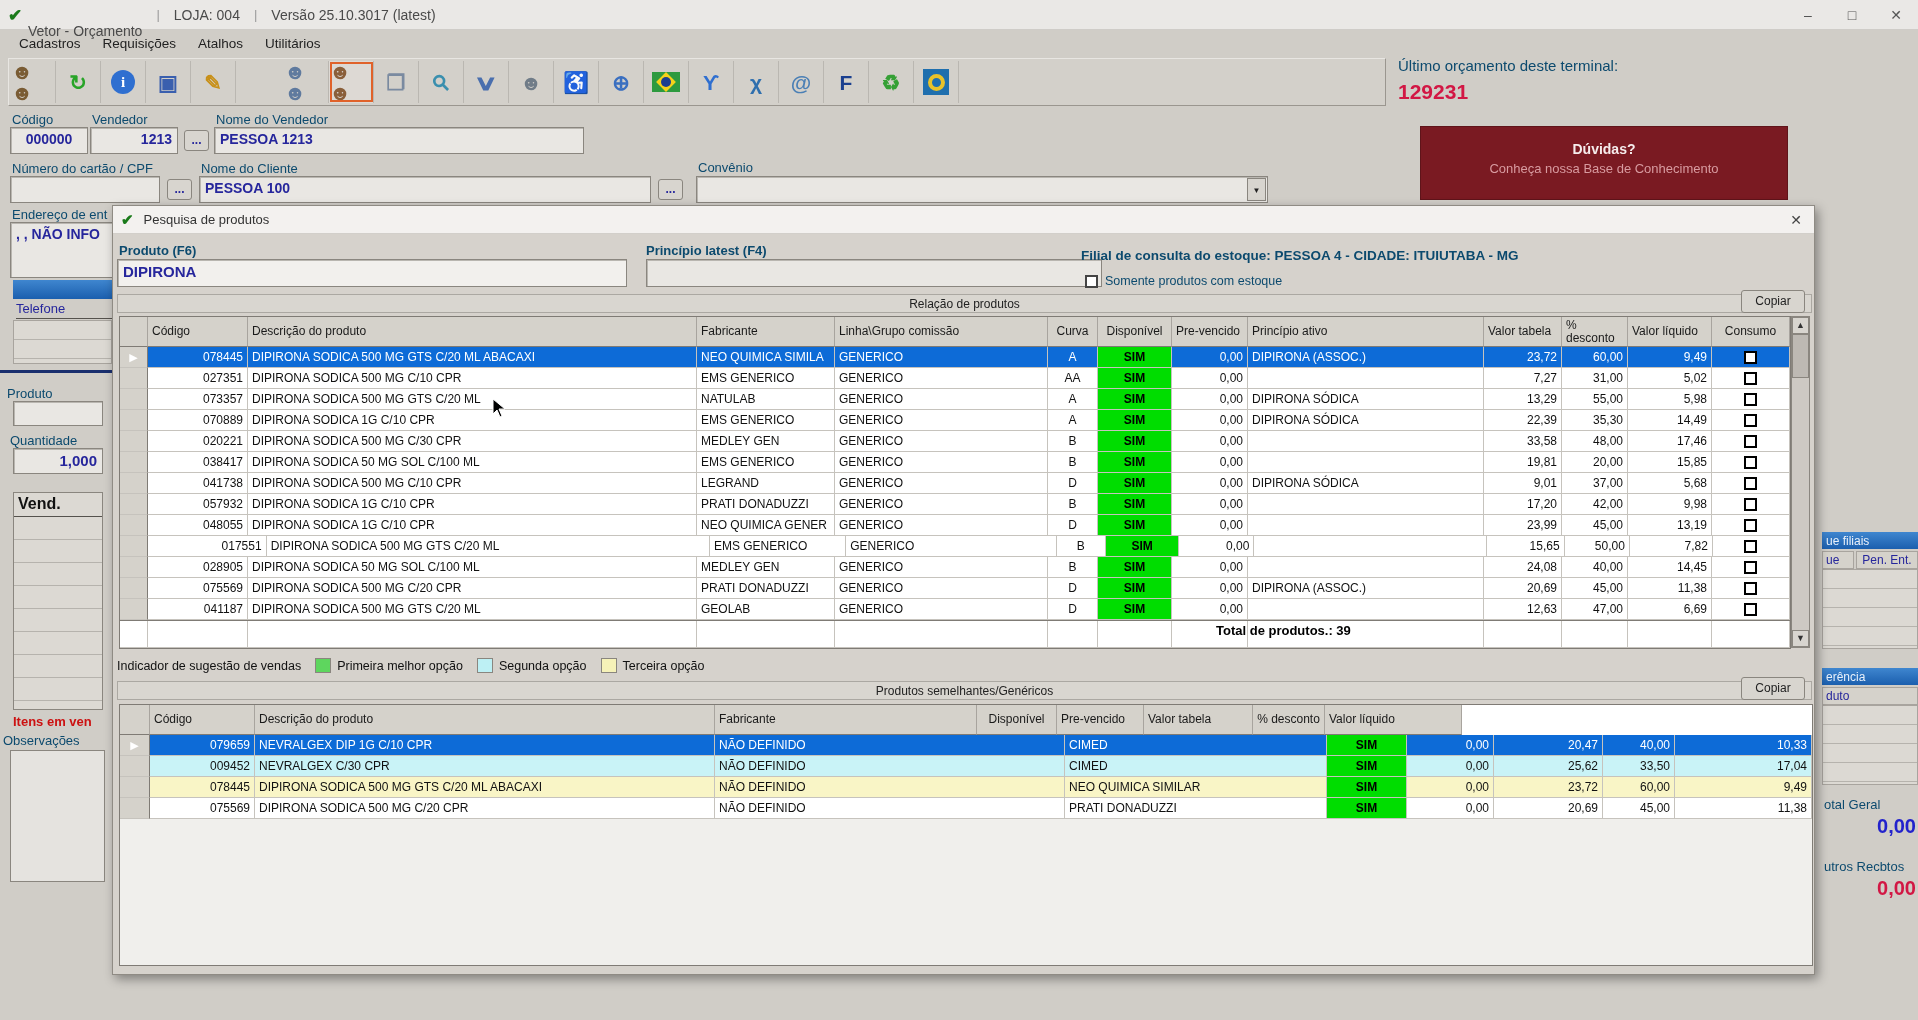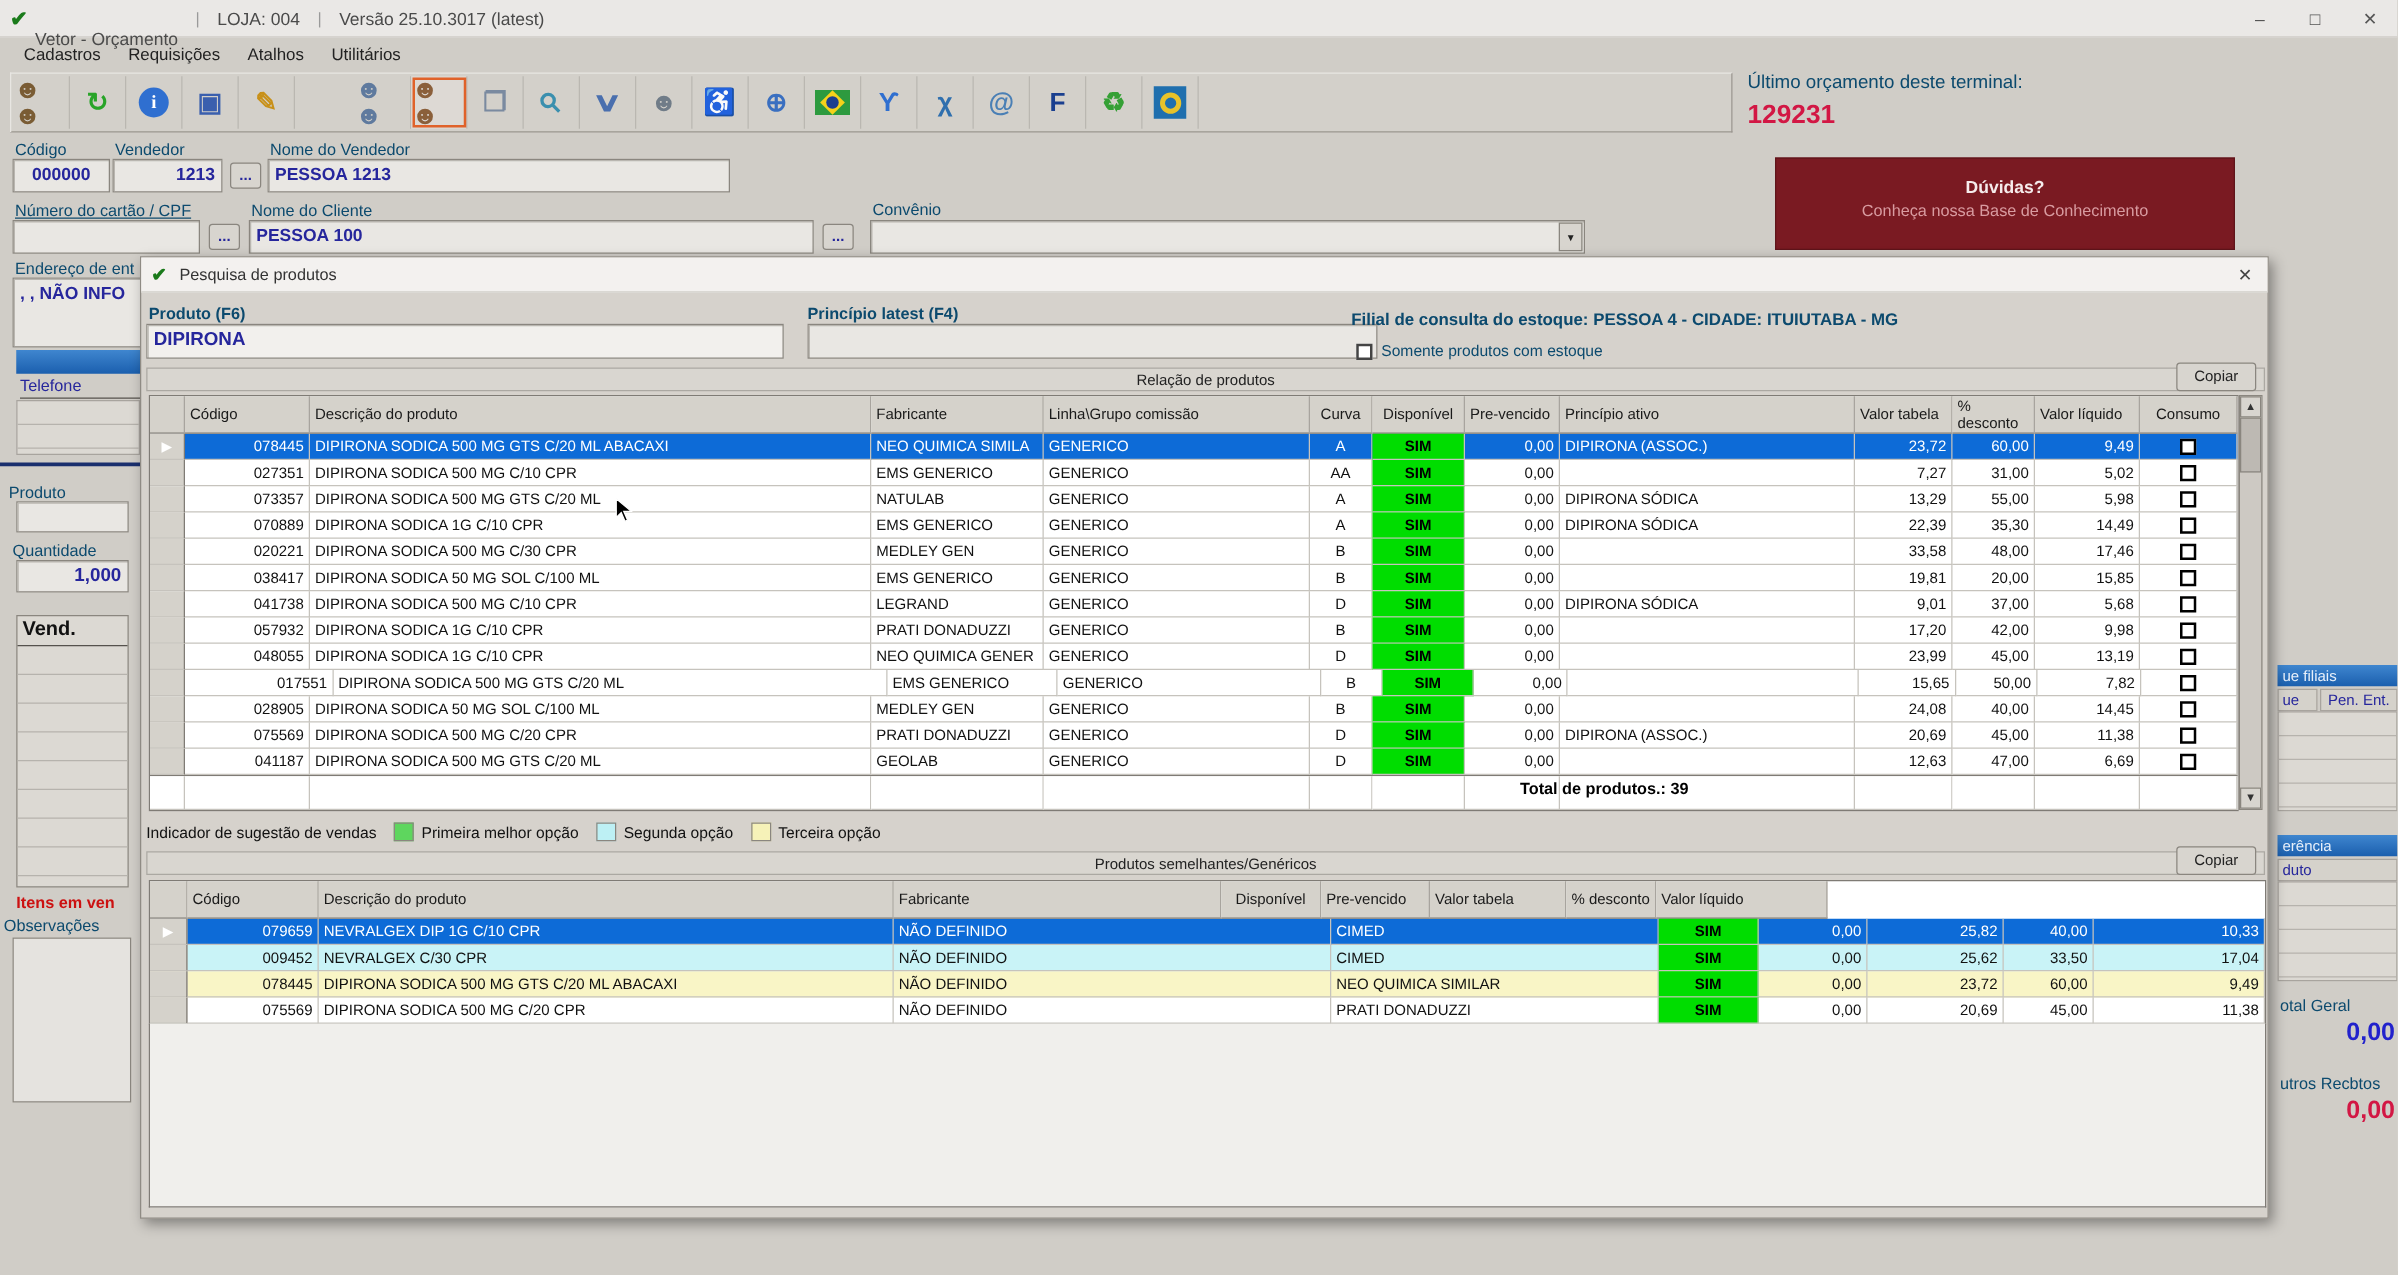--- a/index.html
+++ b/index.html
@@ -158,21 +158,21 @@
 </div>
 
 <div class="abs lbl" style="left:12px;top:112px;">Código</div>
 <div class="abs field c" style="left:10px;top:127px;width:78px;height:27px;text-align:center;">000000</div>
 <div class="abs lbl" style="left:92px;top:112px;">Vendedor</div>
 <div class="abs field" style="left:90px;top:127px;width:88px;height:27px;text-align:right;">1213</div>
 <div class="abs btn3d" style="left:184px;top:130px;width:25px;height:21px;">...</div>
 <div class="abs lbl" style="left:216px;top:112px;">Nome do Vendedor</div>
 <div class="abs field" style="left:214px;top:127px;width:370px;height:27px;">PESSOA 1213</div>
 
-<div class="abs lbl" style="left:12px;top:161px;text-decoration:underline;">Número do cartão / CPF</div>
+<div class="abs lbl" style="left:12px;top:161px;">Número do cartão / CPF</div>
 <div class="abs field" style="left:10px;top:176px;width:150px;height:27px;"></div>
 <div class="abs btn3d" style="left:167px;top:179px;width:25px;height:21px;">...</div>
 <div class="abs lbl" style="left:201px;top:161px;">Nome do Cliente</div>
 <div class="abs field" style="left:199px;top:176px;width:452px;height:27px;">PESSOA 100</div>
 <div class="abs btn3d" style="left:658px;top:179px;width:25px;height:21px;">...</div>
 <div class="abs lbl" style="left:698px;top:160px;">Convênio</div>
 <div class="abs field" style="left:696px;top:176px;width:572px;height:27px;"></div>
 <div class="abs" style="left:1247px;top:178px;width:19px;height:23px;background:#d8d5cf;border:1px solid #8a867f;text-align:center;font-size:8px;line-height:23px;color:#222;">▼</div>
 
 <div class="abs lbl" style="left:12px;top:207px;">Endereço de ent</div>
@@ -531,21 +531,21 @@
         <div class="tcell hcell" style="width: 137px;">Valor líquido</div>
       </div>
       <div class="trow row-sel" style="height: 21px;">
         <div class="tcell indcell" style="width: 30px;">▶</div>
         <div class="tcell r" style="width: 105px;">079659</div>
         <div class="tcell" style="width: 460px;">NEVRALGEX DIP 1G C/10 CPR</div>
         <div class="tcell" style="width: 350px;">NÃO DEFINIDO</div>
         <div class="tcell" style="width: 262px;">CIMED</div>
         <div class="tcell c simcell" style="width: 80px;">SIM</div>
         <div class="tcell r" style="width: 87px;">0,00</div>
-        <div class="tcell r" style="width: 109px;">25,82</div>
+        <div class="tcell r" style="width: 109px;">20,47</div>
         <div class="tcell r" style="width: 72px;">40,00</div>
         <div class="tcell r" style="width: 137px;">10,33</div>
       </div>
       <div class="trow row-cyan" style="height: 21px;">
         <div class="tcell indcell" style="width: 30px;"></div>
         <div class="tcell r" style="width: 105px;">009452</div>
         <div class="tcell" style="width: 460px;">NEVRALGEX C/30 CPR</div>
         <div class="tcell" style="width: 350px;">NÃO DEFINIDO</div>
         <div class="tcell" style="width: 262px;">CIMED</div>
         <div class="tcell c simcell" style="width: 80px;">SIM</div>

